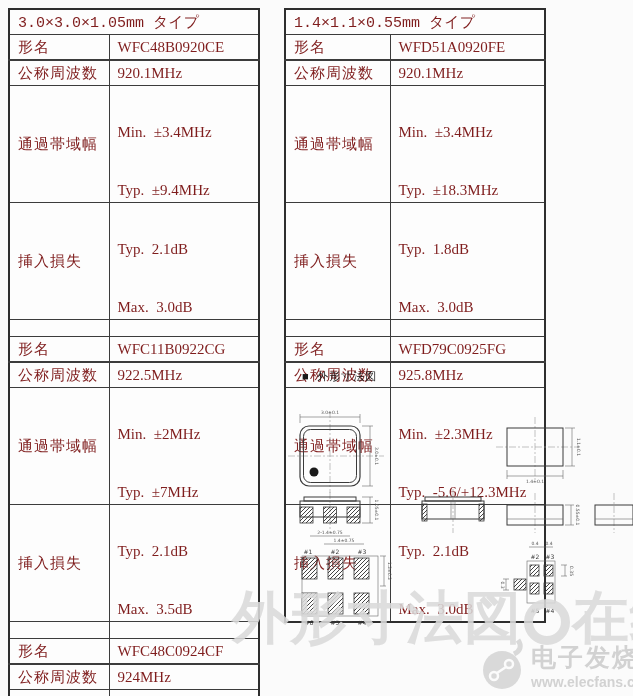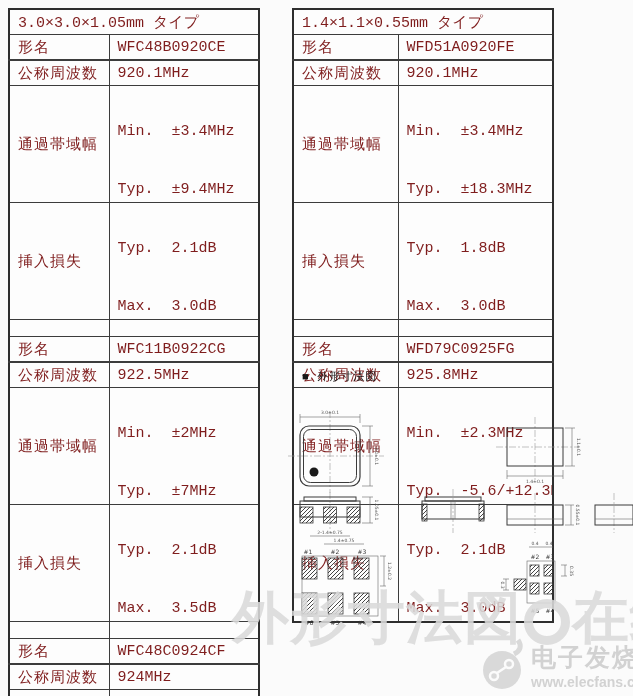--- a/index.html
+++ b/index.html
@@ -6,24 +6,24 @@
   body{width:633px;height:696px;position:relative;background:#fbfbfb;overflow:hidden;
        font-family:"Liberation Serif","DejaVu Serif",serif;color:#191919}
   table.spec{position:absolute;border-collapse:collapse;table-layout:fixed;border:2px solid #2e2e2e;background:#fdfdfd}
   .spec td{border:1px solid #3c3c3c;font-size:15px;color:#7f1d1d;padding:0 0 0 8px;vertical-align:middle;overflow:hidden}
   tr.ttl td{height:24px;font-family:"Liberation Mono","DejaVu Sans Mono",monospace;font-size:15px;white-space:pre}
   tr.r1 td{height:24px}
   tr.r2 td{height:49px}
   tr.rsp td{height:16px}
   tr.model td{border-bottom-width:2px}
   .lbl{font-family:Liberation Mono, monospace;letter-spacing:1px}
-  .val{font-family:Liberation Mono, monospace;white-space:pre;font-size:14.5px}
+  .val{font-family:Liberation Serif, serif;white-space:pre;font-size:14.5px}
   .val div{line-height:24px}
   #left-table{left:8px;top:8px;width:250px}
-  #right-table{left:292px;top:8px;width:260px}
+  #right-table{left:284px;top:8px;width:260px}
   .sect{position:absolute;left:302px;top:369px;font-size:11px;letter-spacing:1px;white-space:pre}
   
   #dwg{position:absolute;left:288px;top:393px}
   .outl{fill:none;stroke:#3b3b3b;stroke-width:1}
   .outl2{fill:none;stroke:#3b3b3b;stroke-width:1.2}
   .thin{fill:none;stroke:#6a6a6a;stroke-width:.6}
   .cl{fill:none;stroke:#9a9a9a;stroke-width:.6;stroke-dasharray:7 2 2 2}
   .pad{fill:url(#hatch);stroke:#3b3b3b;stroke-width:.8}
   .dimtext{font-size:4.5px;fill:#555;font-family:"DejaVu Sans",sans-serif}
   .pintext{font-size:6px;fill:#3a3a3a;font-family:"DejaVu Sans",sans-serif}

